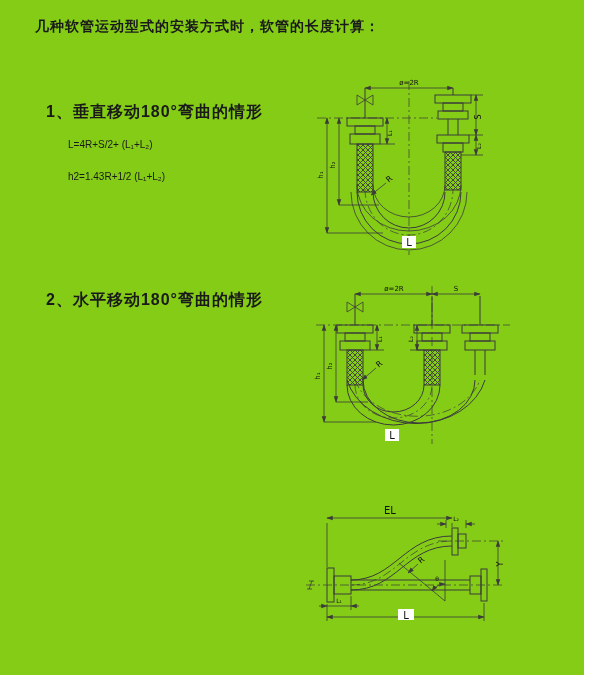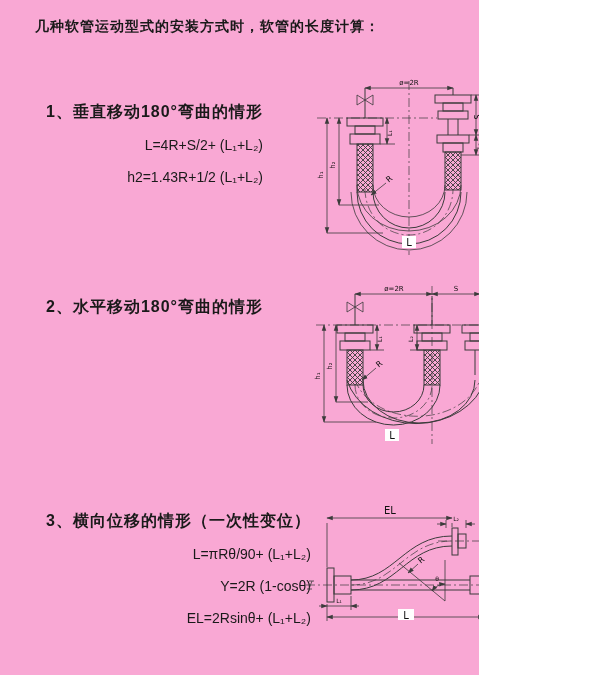--- a/index.html
+++ b/index.html
@@ -1,22 +1,22 @@
 <!DOCTYPE html>
 <html><head>
 <meta charset="utf-8">
 <style>
   html,body{margin:0;padding:0;background:#fff;}
-  .page{position:relative;width:479px;height:675px;background:#f9a8d4;overflow:hidden;
+  .page{position:relative;width:584px;height:675px;background:#84cc16;overflow:hidden;
         font-family:"Liberation Sans","DejaVu Sans",sans-serif;color:#1a1a1a;}
   .title{position:absolute;left:35px;top:18px;font-size:14px;font-weight:bold;letter-spacing:1px;}
   .sec{position:absolute;left:46px;}
   .heading{font-size:16px;font-weight:bold;letter-spacing:1px;margin-bottom:6px;}
   .formulas{margin-left:22px;}
-  .formula{font-size:14px;line-height:32px;white-space:pre;text-align:right;}
+  .formula{font-size:10px;line-height:32px;white-space:pre;}
   svg.diag{position:absolute;}
   .ln{fill:none;stroke:#3b3b3b;stroke-width:1;}
   .thin{fill:none;stroke:#3b3b3b;stroke-width:.8;}
   .dim{fill:none;stroke:#3b3b3b;stroke-width:.8;}
   .cl{fill:none;stroke:#3b3b3b;stroke-width:.7;stroke-dasharray:9 3 2 3;}
   .hatch{stroke:#3b3b3b;stroke-width:.9;}
   svg text{font-family:"DejaVu Sans","Liberation Sans",sans-serif;font-size:7px;fill:#111;}
   .t6{font-size:6px;} .t8{font-size:8px;} .t10{font-size:10px;}
   .wbg{fill:#fff;stroke:none;}
 </style>
@@ -28,34 +28,26 @@
   <div class="title">几种软管运动型式的安装方式时，软管的长度计算：</div>
 
   <div class="sec" style="top:102px">
     <div class="heading">1、垂直移动180°弯曲的情形</div>
     <div class="formulas">
       <div class="formula">L=4R+S/2+ (L₁+L₂)</div>
       <div class="formula">h2=1.43R+1/2 (L₁+L₂)</div>
     </div>
   </div>
 
-  <div class="sec" style="top:297px">
+  <div class="sec" style="top:290px">
     <div class="heading">2、水平移动180°弯曲的情形</div>
     <div class="formulas">
     </div>
   </div>
 
-  <div class="sec" style="top:511px">
-    <div class="heading">3、横向位移的情形（一次性变位）</div>
-    <div class="formulas">
-      <div class="formula">L=πRθ/90+ (L₁+L₂)</div>
-      <div class="formula">Y=2R (1-cosθ)</div>
-      <div class="formula">EL=2Rsinθ+ (L₁+L₂)</div>
-    </div>
-  </div>
 
   <svg class="diag" style="left:313px;top:75px" width="272" height="185" viewBox="0 0 272 185">
     <defs>
       <marker id="ar1" viewBox="0 0 10 10" refX="9" refY="5" markerWidth="8" markerHeight="8" orient="auto-start-reverse">
         <path d="M0,1.5 L10,5 L0,8.5 z" fill="#3b3b3b"></path>
       </marker>
       <pattern id="h1" width="5" height="5" patternUnits="userSpaceOnUse">
         <path d="M0,5 L5,0 M0,0 L5,5" class="hatch" fill="none" stroke-width="0.55"></path>
       </pattern>
     </defs>

